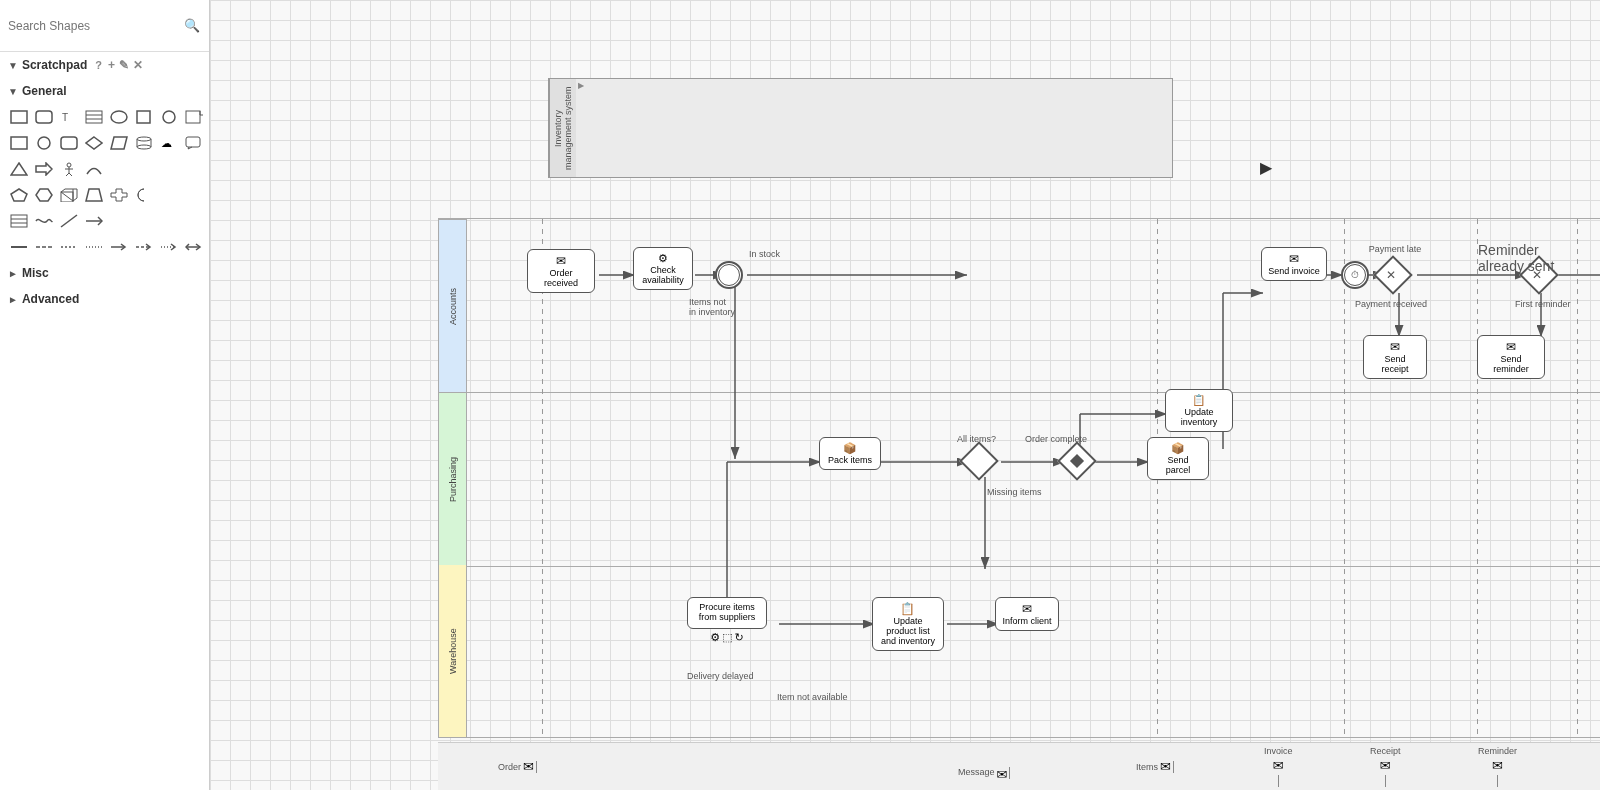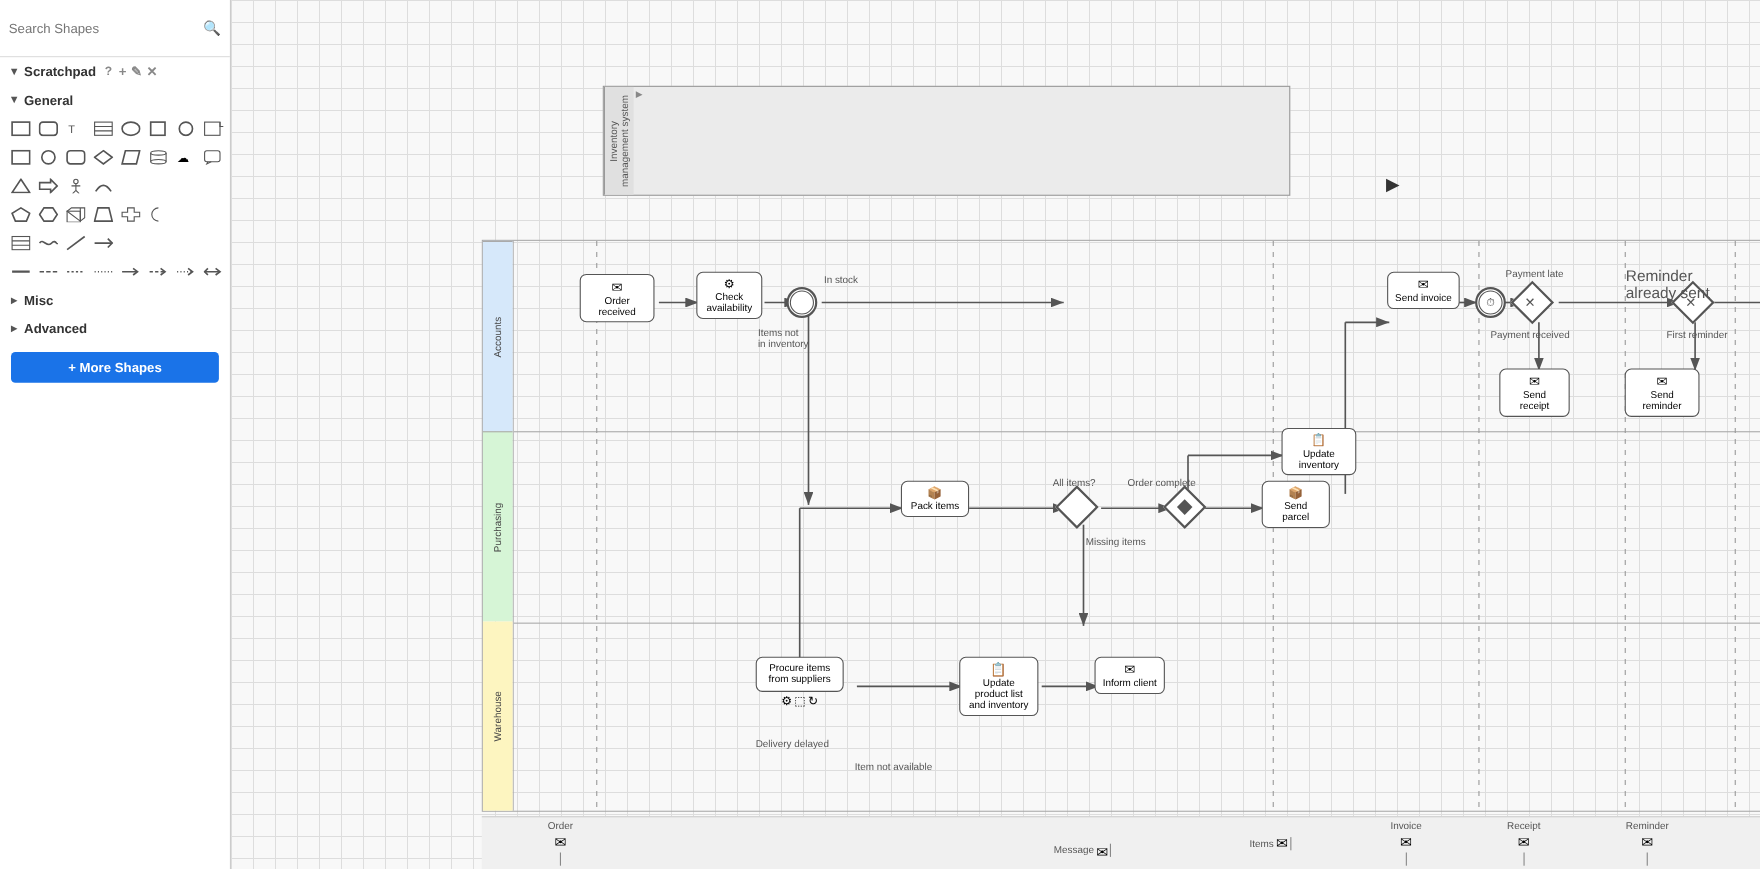--- a/index.html
+++ b/index.html
@@ -370,21 +370,20 @@
   <div class="section-header">
     <span class="arrow">►</span>
     <span>Misc</span>
   </div>
 
   <div class="section-header">
     <span class="arrow">►</span>
     <span>Advanced</span>
   </div>
 
-  <button class="more-shapes-btn">+ More Shapes</button>
 </div>
 
 <div id="canvas-area">
 
   <div style="position:absolute; top:78px; left:338px; width:625px; height:100px; border:1px solid #999; background:#ebebeb; display:flex;">
     <div style="writing-mode:vertical-rl; transform:rotate(180deg); font-size:9px; text-align:center; padding:4px 3px; background:#e0e0e0; border-right:1px solid #999; min-width:26px; display:flex; align-items:center; justify-content:center; color:#555;">
       <span>Inventory management system</span>
     </div>
 
     <div style="flex:1; position:relative;">
@@ -596,21 +595,21 @@
           <div style="font-size:12px;">✉</div>
           <div>Inform client</div>
         </div>
       </div>
 
     </div>
   </div>
 
   <div style="position:absolute; bottom:0; left:228px; right:0; height:48px; display:flex; align-items:center; background:#f0f0f0; border-top:1px solid #ccc;">
 
-    <div style="position:absolute; left:60px; display:flex; flex-direction:column; align-items:center; gap:2px;">
+    <div style="position:absolute; left:60px; display:flex; flex-direction:row; align-items:center; gap:2px;">
       <div style="font-size:9px; color:#555;">Order</div>
       <div style="font-size:13px;">✉</div>
       <div style="width:1px; height:12px; background:#888;"></div>
     </div>
 
     <div style="position:absolute; left:520px; display:flex; flex-direction:row; align-items:flex-start; gap:2px;margin-top:16px;">
       <div style="font-size:9px; color:#555;">Message</div>
       <div style="font-size:13px;">✉</div>
       <div style="width:1px; height:12px; background:#888;"></div>
     </div>

